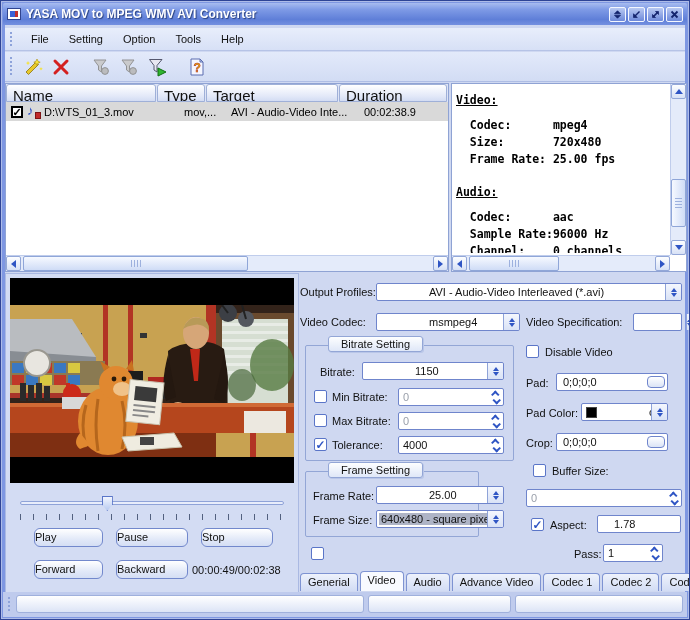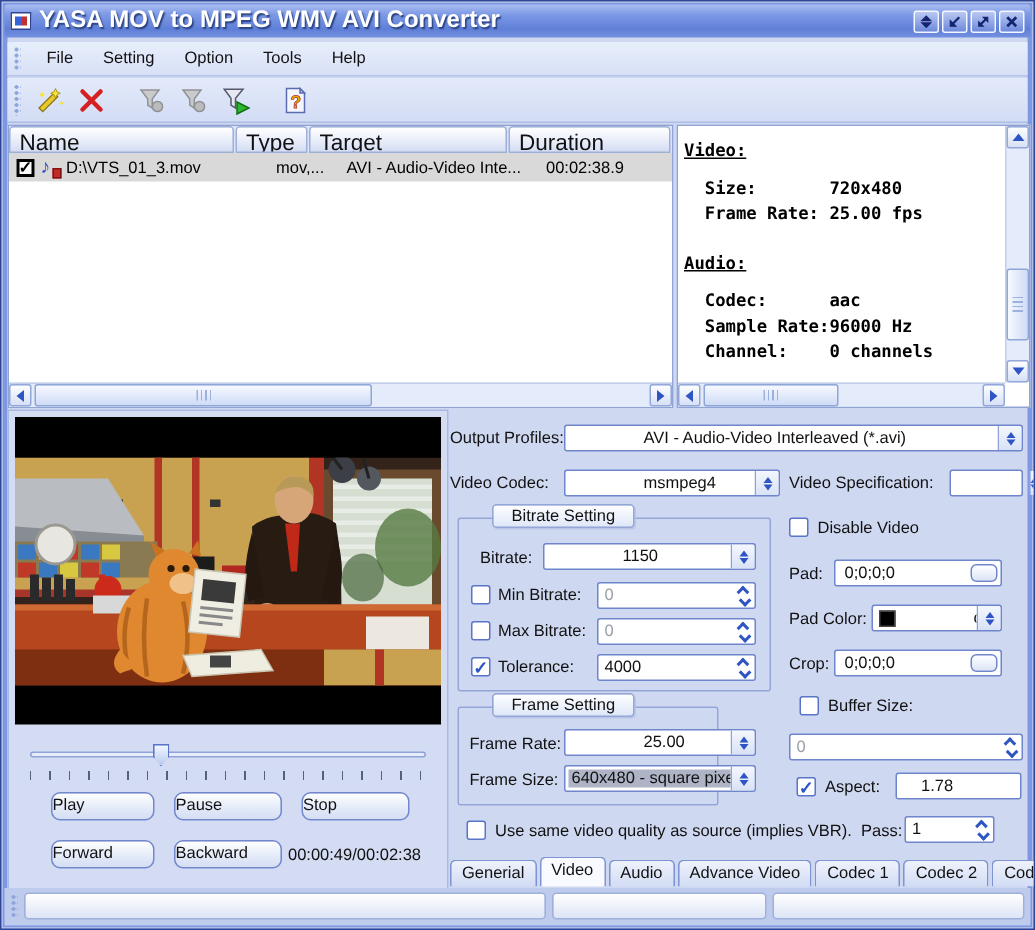--- a/index.html
+++ b/index.html
@@ -13,21 +13,21 @@
   }
   
   .titlebar{
     position:absolute; left:2px; top:2px; right:2px; height:22px;
     background:linear-gradient(180deg,#a8bcf0 0%,#7e9ae6 30%,#5f7fd8 75%,#7490e0 100%);
     display:flex; align-items:center; padding:0 4px; border-radius:2px 2px 0 0;
   }
   .app-icon{ width:14px; height:12px; background:#fff; border:1px solid #30448f;
     display:inline-flex; align-items:center; justify-content:center; margin-right:5px;}
   .app-icon i{display:block;width:8px;height:6px;background:linear-gradient(90deg,#3a62d8 60%,#c03030 60%);}
-  .title-text{ color:#fff; font-weight:bold; font-size:16px; text-shadow:1px 1px 1px #29407e; flex:1;
+  .title-text{ color:#fff; font-weight:bold; font-size:12px; text-shadow:1px 1px 1px #29407e; flex:1;
     white-space:nowrap; overflow:hidden;}
   .win-btns{ display:flex; gap:2px; }
   .win-btn{ width:17px; height:15px; border:1px solid #f4f7ff; border-radius:2px;
     background:linear-gradient(180deg,#b9c9f2,#6d89da);
     display:flex; align-items:center; justify-content:center; cursor:pointer;}
   .win-btn svg{ width:9px; height:9px; }
   .win-btn path, .win-btn line{ stroke:#14246e; fill:#14246e; }
   
   .menubar{
     position:absolute; left:4px; top:27px; right:4px; height:23px;
@@ -286,20 +286,21 @@
       <span class="sb-btn" style="right:0;top:0">
           <span class="tri right"></span>
         </span>
     </div>
   </div>
 
   <div class="infopane">
     <div class="info-content">
       <div class="info-heading">Video:</div>
       <div class="info-spacer"></div>
+      <div class="info-line">  Codec:      mpeg4</div>
       <div class="info-line">  Size:       720x480</div>
       <div class="info-line">  Frame Rate: 25.00 fps</div>
       <div class="info-spacer"></div>
       <div class="info-heading">Audio:</div>
       <div class="info-spacer"></div>
       <div class="info-line">  Codec:      aac</div>
       <div class="info-line">  Sample Rate:96000 Hz</div>
       <div class="info-line">  Channel:    0 channels</div>
     </div>
     <div class="vscroll">
@@ -554,21 +555,20 @@
       </span>
     </div>
 
     <span class="xp-check checked" style="left:231px;top:245px"></span>
     <span class="lbl" style="left:250px;top:246px">Aspect:</span>
     <span class="field" style="left:297px;top:242px;width:84px">
       <span class="val" style="padding-left:16px">1.78</span>
     </span>
 
     <span class="xp-check" style="left:11px;top:274px"></span>
-    <span class="lbl" style="left:30px;top:275px">Use same video quality as source (implies VBR).</span>
     <span class="lbl" style="left:274px;top:275px">Pass:</span>
     <span class="spin" style="left:303px;top:271px;width:60px">
       <span class="val">1</span>
       <span class="chevcol">
           <span class="chev up"></span>
           <span class="chev dn"></span>
         </span>
     </span>
 
     <div class="tabs">

